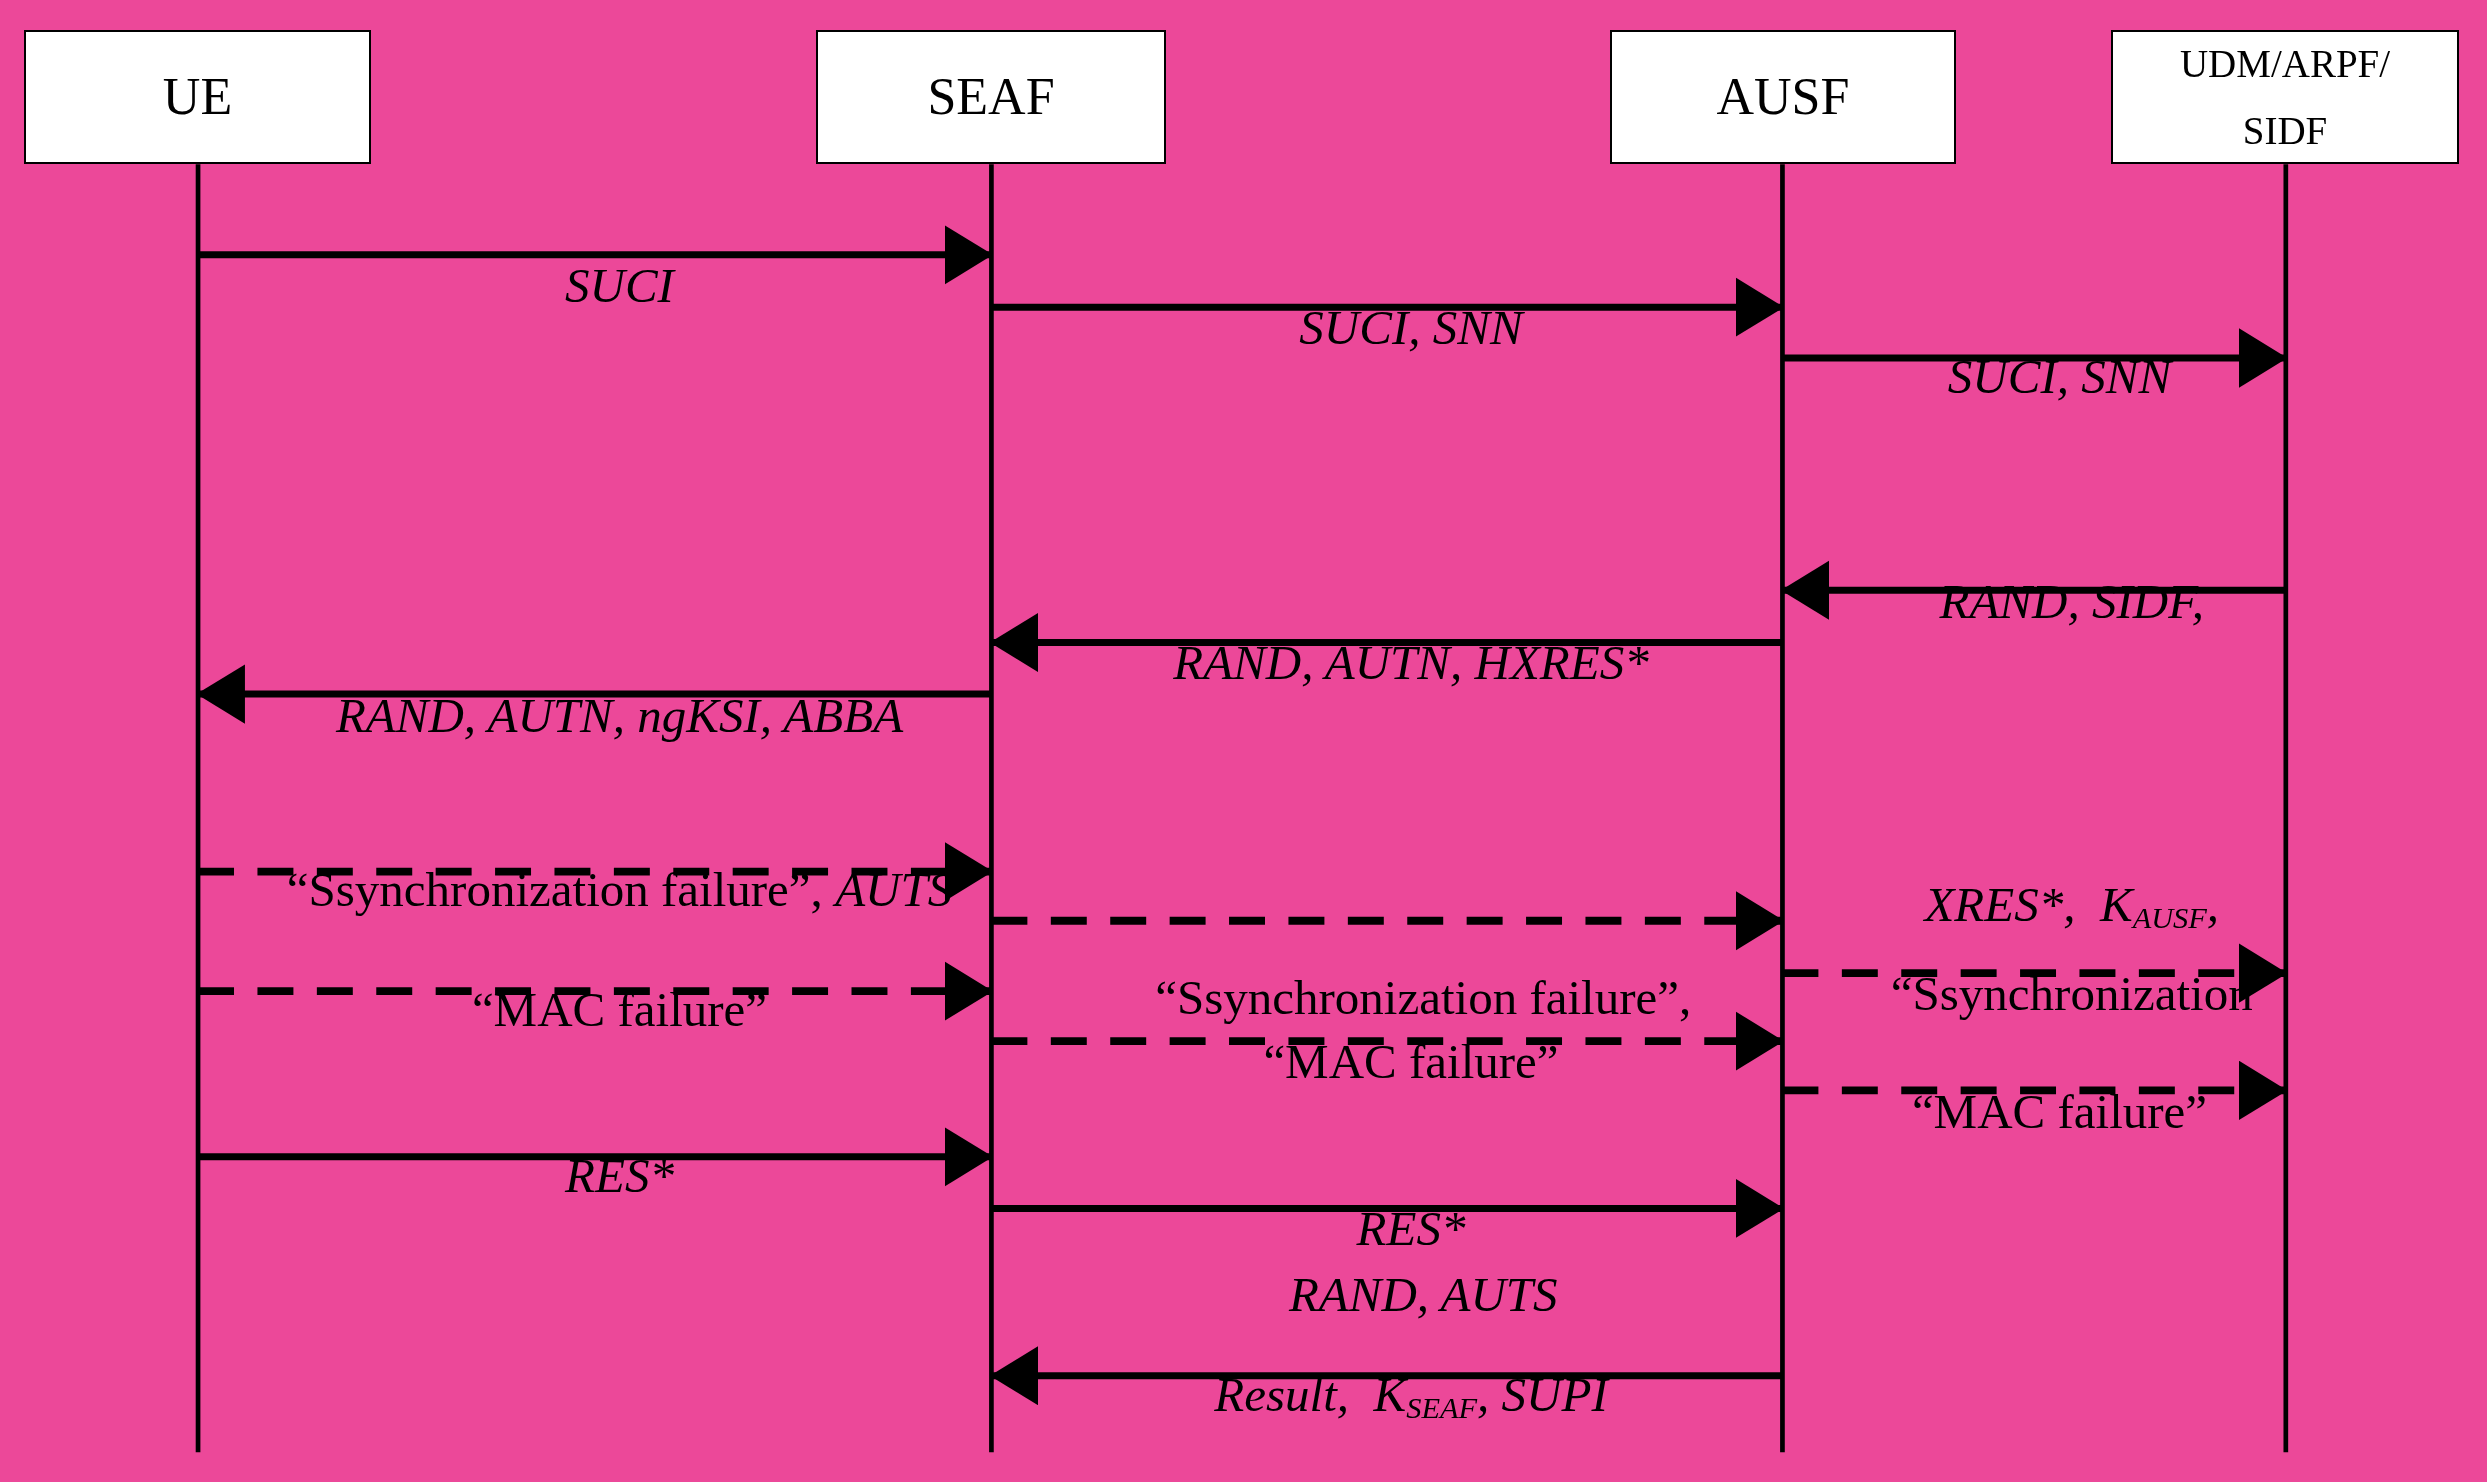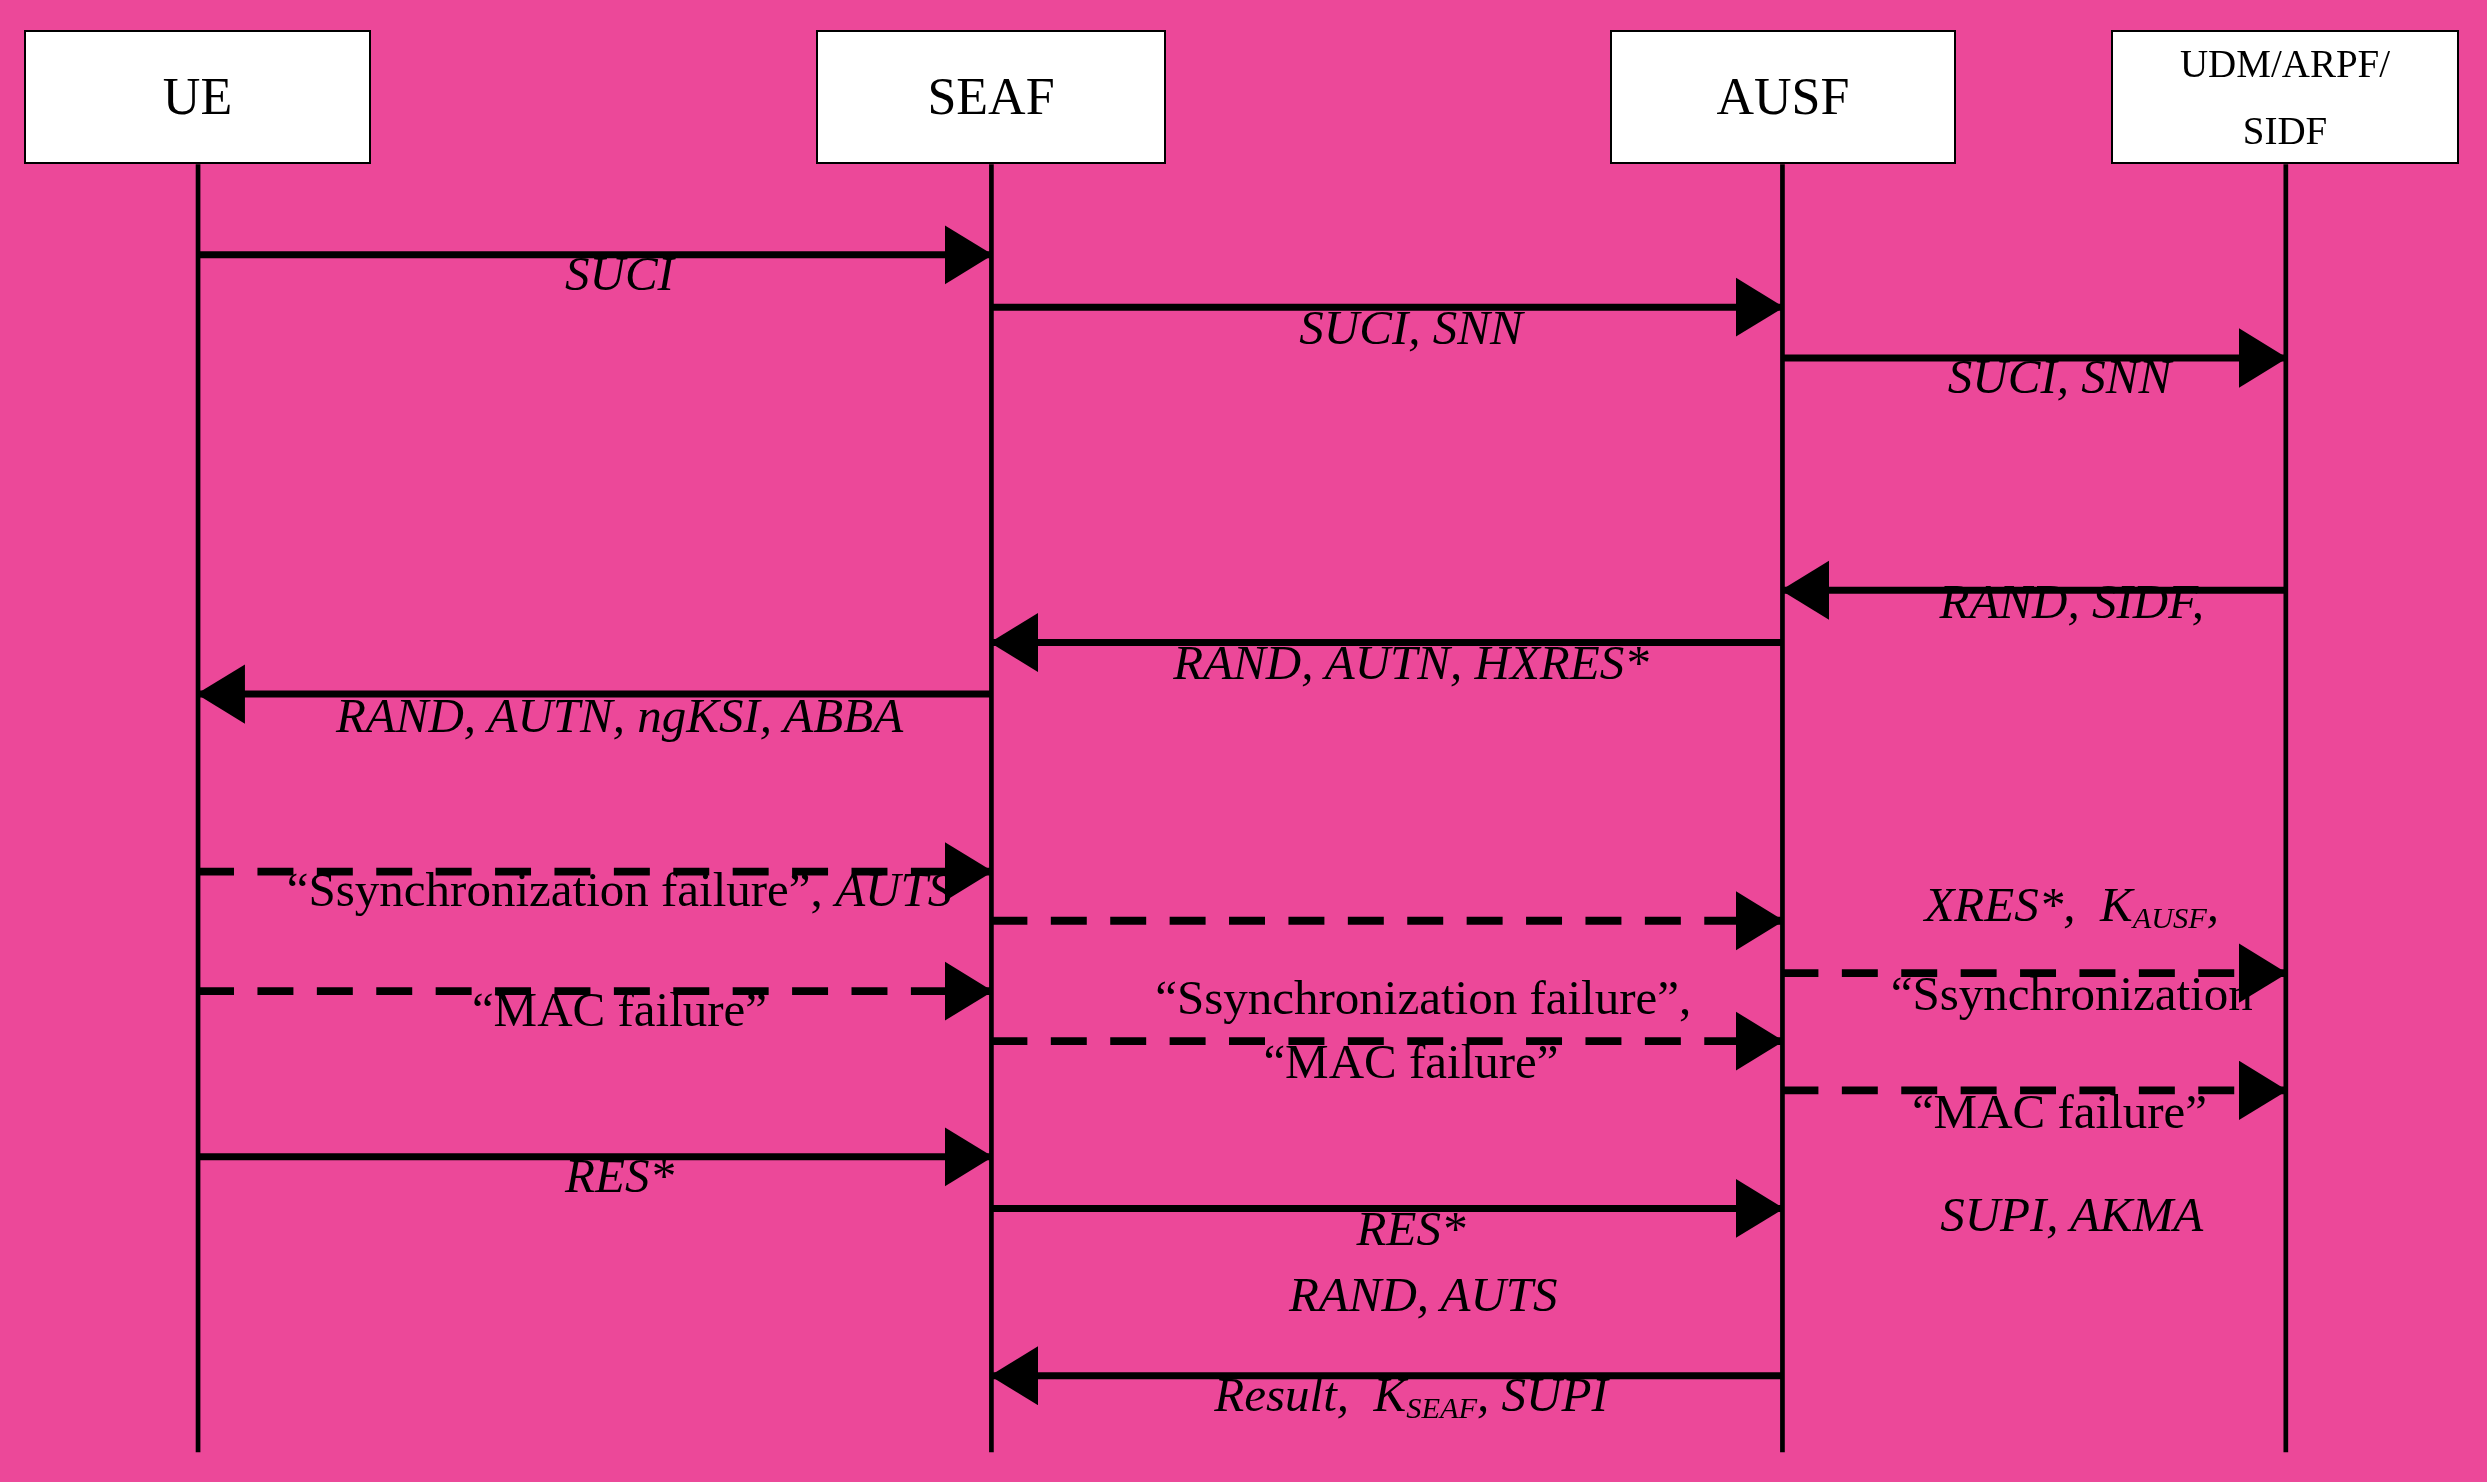--- a/index.html
+++ b/index.html
@@ -101,41 +101,38 @@
   <div class="actor-box" style="left:1610px; width:346px;">
     <span>AUSF</span>
   </div>
   <div class="actor-box" style="left:2111px; width:348px;">
     <span>
       <span class="bl">UDM/ARPF/</span>
       <span class="bl">SIDF</span>
     </span>
   </div>
 
-  <div class="msg col-a" style="top:188px;">
+  <div class="msg col-a" style="top:200px;">
     <span class="it">SUCI</span>
   </div>
 
   <div class="msg col-b" style="top:242px;">
     <span class="it">SUCI, SNN</span>
   </div>
 
   <div class="msg col-c" style="top:291px;">
     <span class="it">SUCI, SNN</span>
   </div>
 
   <div class="msg col-c" style="top:393px;">
     <span class="ln" style="line-height:63px;">
       <span class="it">RAND, SIDF,</span>
     </span>
     <span class="ln" style="line-height:63px;">
       <span class="it">XRES*,  K</span><span class="sub">AUSF</span><span class="it">,</span>
-    </span>
-    <span class="ln" style="line-height:63px;">
-      <span class="it">SUPI, AKMA</span>
     </span>
   </div>
 
   <div class="msg col-b" style="top:577px;">
     <span class="it">RAND, AUTN, HXRES*</span>
   </div>
 
   <div class="msg col-a" style="top:630px;">
     <span class="it">RAND, AUTN, ngKSI, ABBA</span>
   </div>

